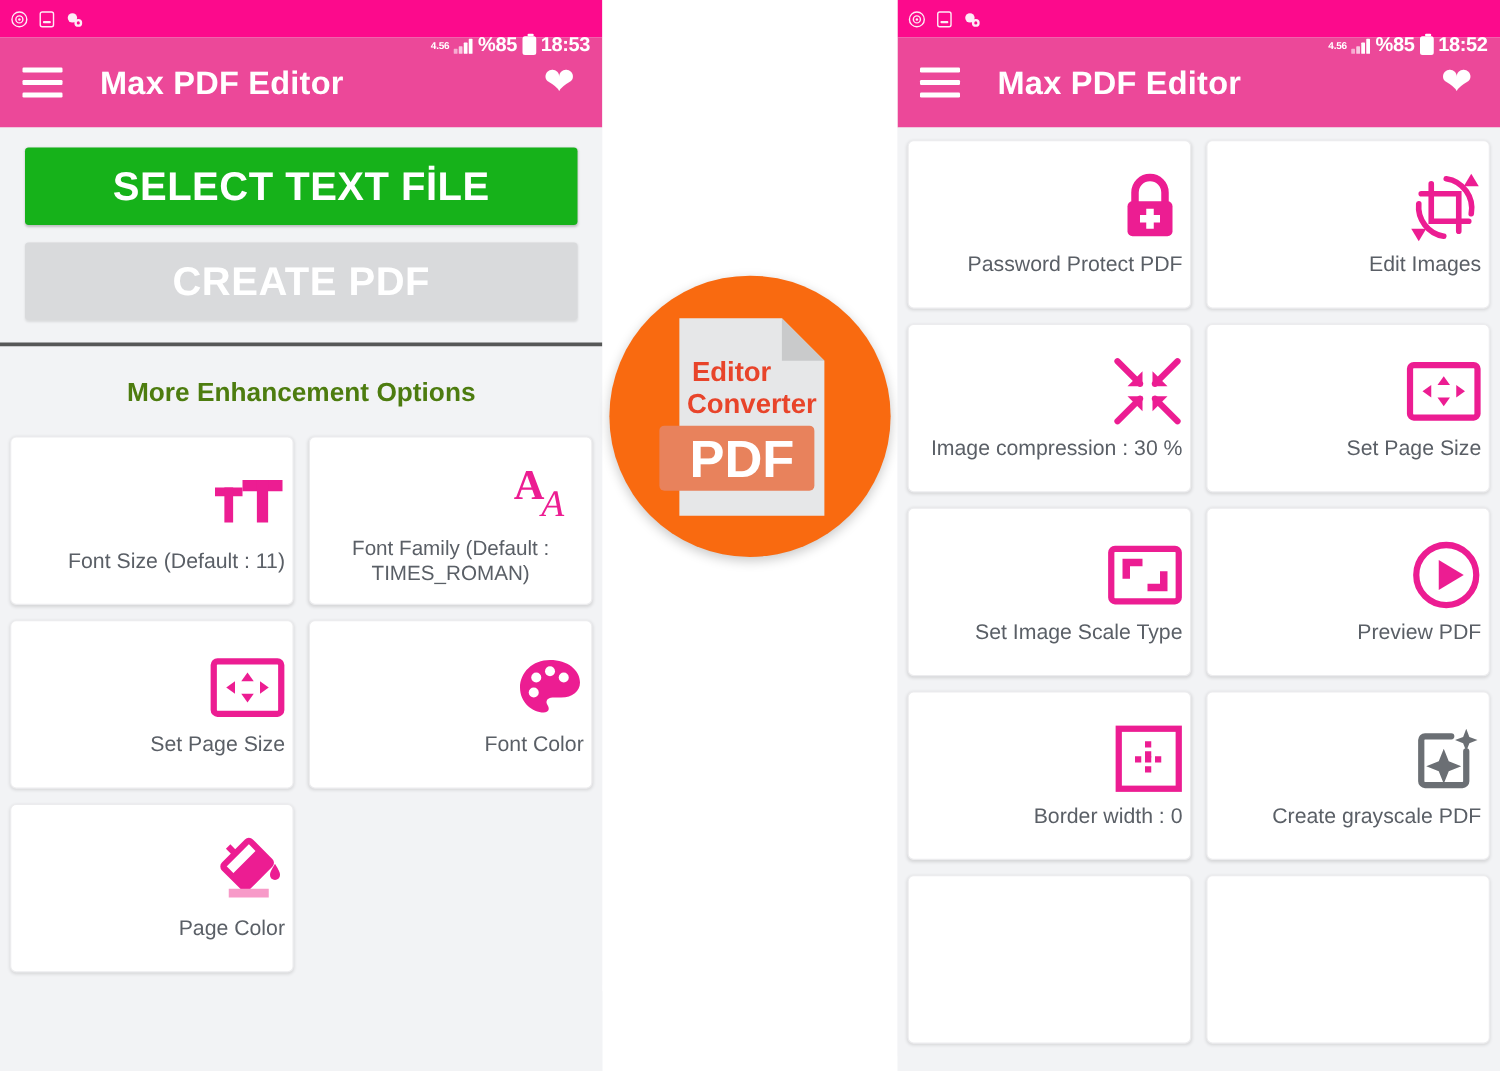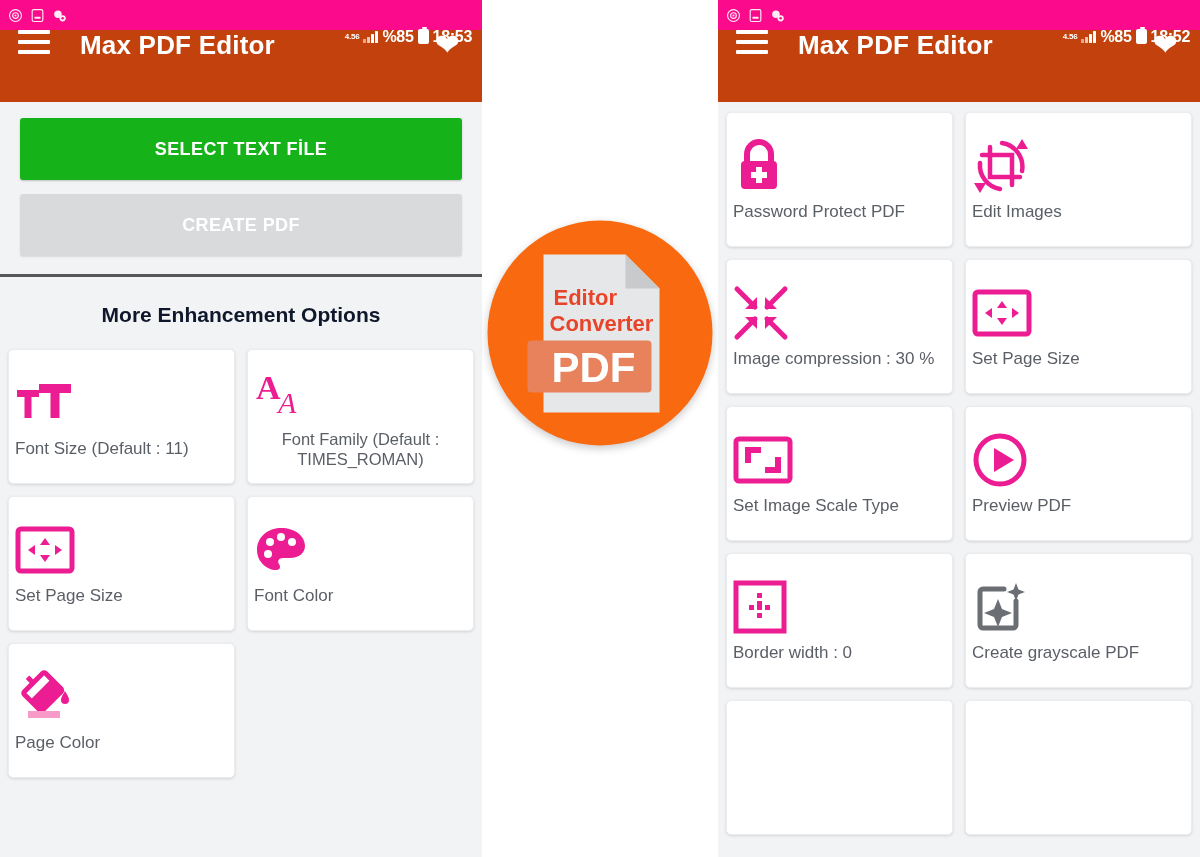--- a/index.html
+++ b/index.html
@@ -31,54 +31,54 @@
   .sb-bars i:nth-child(1) { height: 4px; opacity: .55; }
   .sb-bars i:nth-child(2) { height: 6px; opacity: .7; }
   .sb-bars i:nth-child(3) { height: 9px; }
   .sb-bars i:nth-child(4) { height: 12px; }
   .sb-batt-text, .sb-time { font-size: 16px; font-weight: bold; letter-spacing: -.3px; text-align: center; }
   .sb-batt { width: 11px; height: 15px; border: 2px solid #fff; border-radius: 2px; position: relative; background: #fff; }
   .sb-batt:before { content:""; position:absolute; top:-4px; left:2.5px; width:5px; height:2px; background:#fff; border-radius:1px; }
 
   
   .appbar {
-    height: 72px; background: #c2410c; display: flex; 
+    height: 72px; background: #ec4899; display: flex; align-items: center;
     padding: 0 22px 0 18px; color: #ffffff;
   }
   .hamburger { width: 32px; height: 24px; display: flex; flex-direction: column; justify-content: space-between; cursor: pointer; }
   .hamburger span { display: block; height: 4px; background: #fff; border-radius: 1px; }
   .appbar-title { font-size: 26px; font-weight: bold; margin-left: 30px; letter-spacing: .2px; }
   .heart { margin-left: auto; font-size: 30px; line-height: 1; color: #fff; cursor: pointer; }
 
   
   .top-actions { background: #f2f3f5; padding: 16px 20px 18px 20px; }
   .btn {
     display: flex; align-items: center; justify-content: center;
     height: 62px; border-radius: 3px; color: #ffffff;
-    font-size: 18px; font-weight: bold; letter-spacing: .4px;
+    font-size: 32px; font-weight: bold; letter-spacing: .4px;
     box-shadow: 0 1px 2px rgba(0,0,0,.22); cursor: pointer;
   }
   .btn-primary { background: #16b21a; }
   .btn-disabled { background: #d9dadc; color: #ffffff; margin-top: 14px; box-shadow: 0 1px 2px rgba(0,0,0,.10); }
 
   .divider { height: 3px; background: #3b3b3b; opacity: .85; }
 
   .section-title {
-    text-align: center; font-size: 21px; font-weight: bold; color: #0f172a;
+    text-align: center; font-size: 21px; font-weight: bold; color: #4d7c0f;
     padding: 26px 0 22px 0; background: #f2f3f5;
   }
 
   
   .grid { background: #f2f3f5; padding: 0 8px 10px 8px; display: grid; grid-template-columns: 1fr 1fr; gap: 12px; }
   .grid.right-grid { padding-top: 10px; }
   .card {
     background: #ffffff; border-radius: 5px; border: 1px solid #ececee;
     box-shadow: 0 1px 3px rgba(0,0,0,.13);
     height: 135px; display: flex; flex-direction: column;
-    align-items: flex-start; justify-content: center; gap: 6px;
+    align-items: flex-end; justify-content: center; gap: 6px;
     padding: 8px 6px; cursor: pointer;
   }
   .card .ic { height: 60px; display: flex; align-items: center; justify-content: center; }
   .card .lbl { font-size: 17px; color: #5a5f66; text-align: center; line-height: 1.18; }
   .card.tall-label .lbl { font-size: 16.5px; }
 
   
   .logo-wrap { position: absolute; left: 482px; top: 0; width: 236px; height: 793px; background: #ffffff; }
   .logo {
     position: absolute; left: 50%; top: 333px; transform: translate(-50%,-50%);

